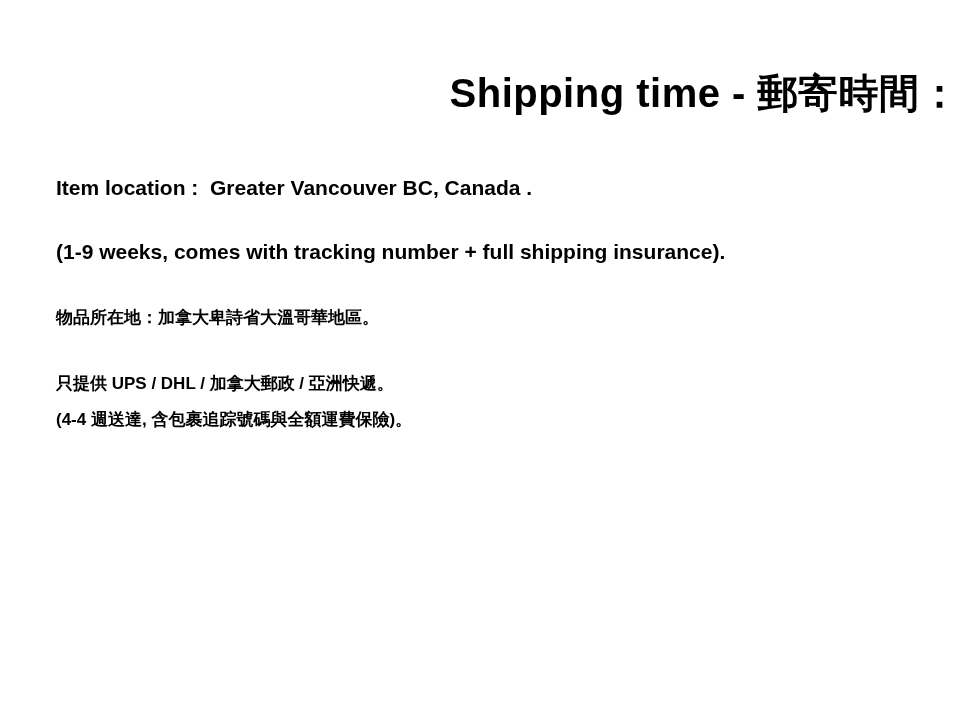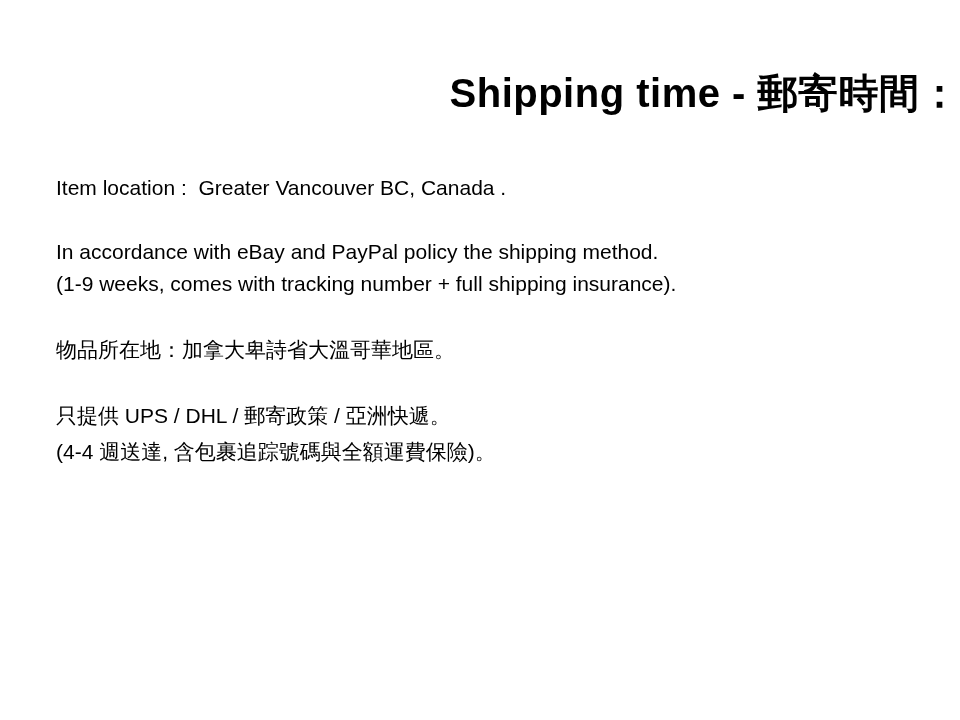--- a/index.html
+++ b/index.html
@@ -32,26 +32,26 @@
     white-space: nowrap;
   }
   .body-block {
     position: absolute;
     top: 172px;
     left: 56px;
     width: 860px;
   }
   .line {
     font-size: 21px;
-    font-weight: normal;
+    font-weight: bold;
     line-height: 32px;
     white-space: pre;
   }
   .line.cjk {
-    font-size: 21px;
+    font-size: 17px;
     line-height: 36px;
   }
   .spacer {
     height: 32px;
   }
   .spacer.small {
     height: 30px;
   }
 </style>
 </head>
@@ -60,30 +60,29 @@
 <div class="slide">
 
   <div class="slide-title">Shipping time - 郵寄時間：</div>
 
   <div class="body-block">
 
     <div class="line">Item location :  Greater Vancouver BC, Canada .</div>
 
     <div class="spacer"></div>
 
-    <div class="line">In accordance with eBay and PayPal policy the shipping method.</div>
 
 
     <div class="line">(1-9 weeks, comes with tracking number + full shipping insurance).</div>
 
     <div class="spacer"></div>
 
     <div class="line cjk">物品所在地：加拿大卑詩省大溫哥華地區。</div>
 
     <div class="spacer small"></div>
 
 
-    <div class="line cjk">只提供 UPS / DHL / 郵寄政策 / 亞洲快遞。</div>
+    <div class="line cjk">只提供 UPS / DHL / 加拿大郵政 / 亞洲快遞。</div>
 
     <div class="line cjk">(4-4 週送達, 含包裹追踪號碼與全額運費保險)。</div>
 
   </div>
 </div>
 
 </body></html>

